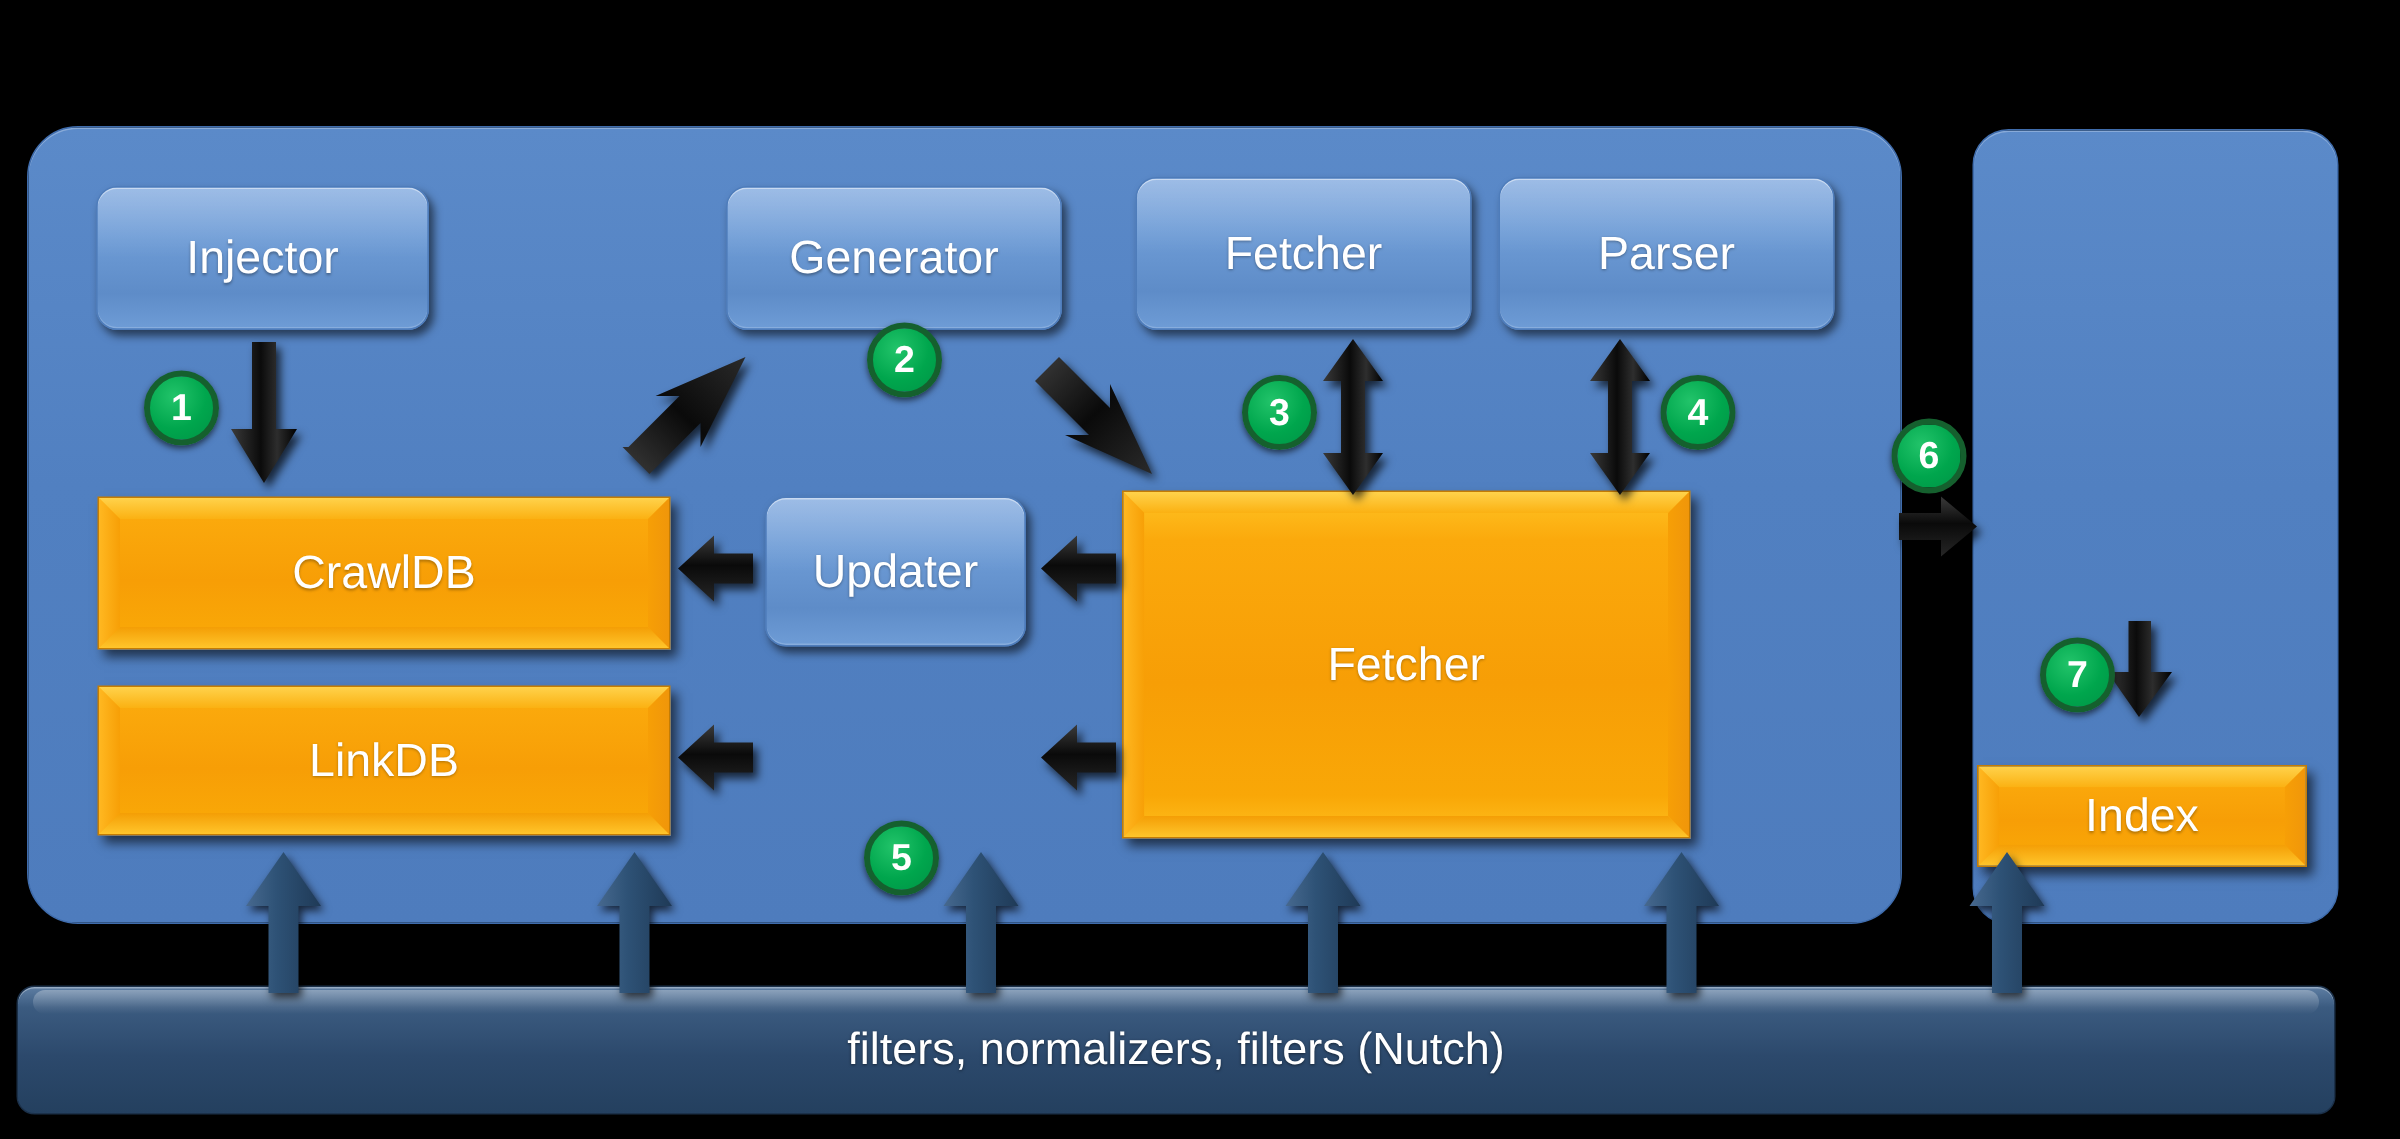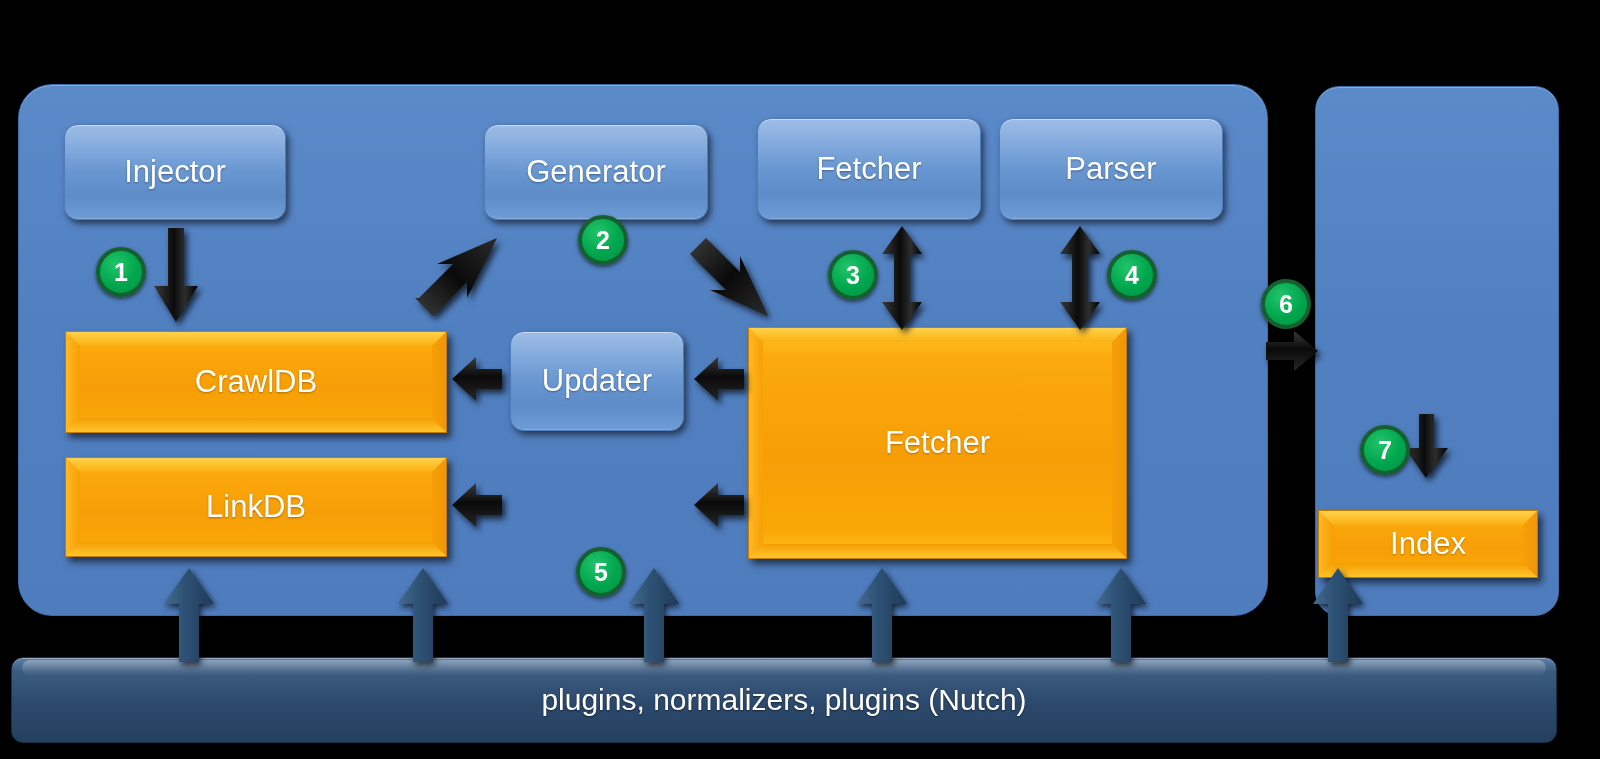--- a/index.html
+++ b/index.html
@@ -337,16 +337,16 @@
         <polygon points="27,0 52,36 37,36 37,94 17,94 17,36 2,36" fill="url(#gpa)"></polygon>
       </svg>
   </div>
   <div class="plugarrow" style="left:1311px;top:568px;width:54px;height:94px;">
     <svg width="54" height="94" viewBox="0 0 54 94">
         <polygon points="27,0 52,36 37,36 37,94 17,94 17,36 2,36" fill="url(#gpa)"></polygon>
       </svg>
   </div>
 
   <div id="plugin-bar">
-    <span>plugins, normalizers, plugins (Nutch)</span>
+    <span>filters, normalizers, filters (Nutch)</span>
   </div>
 
 </div>
 
 </body></html>

